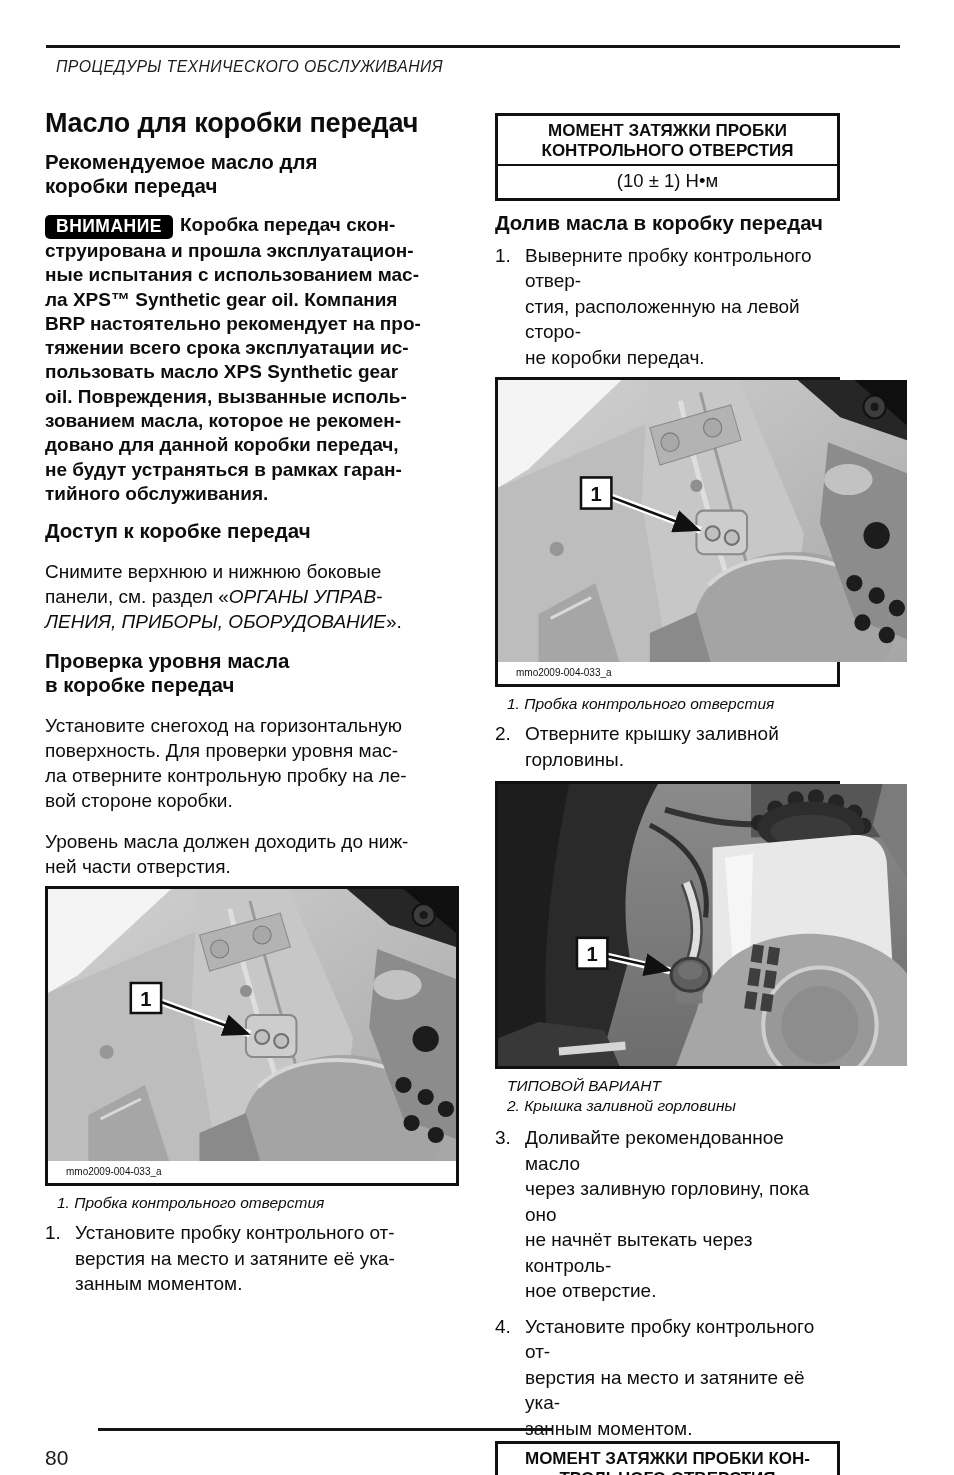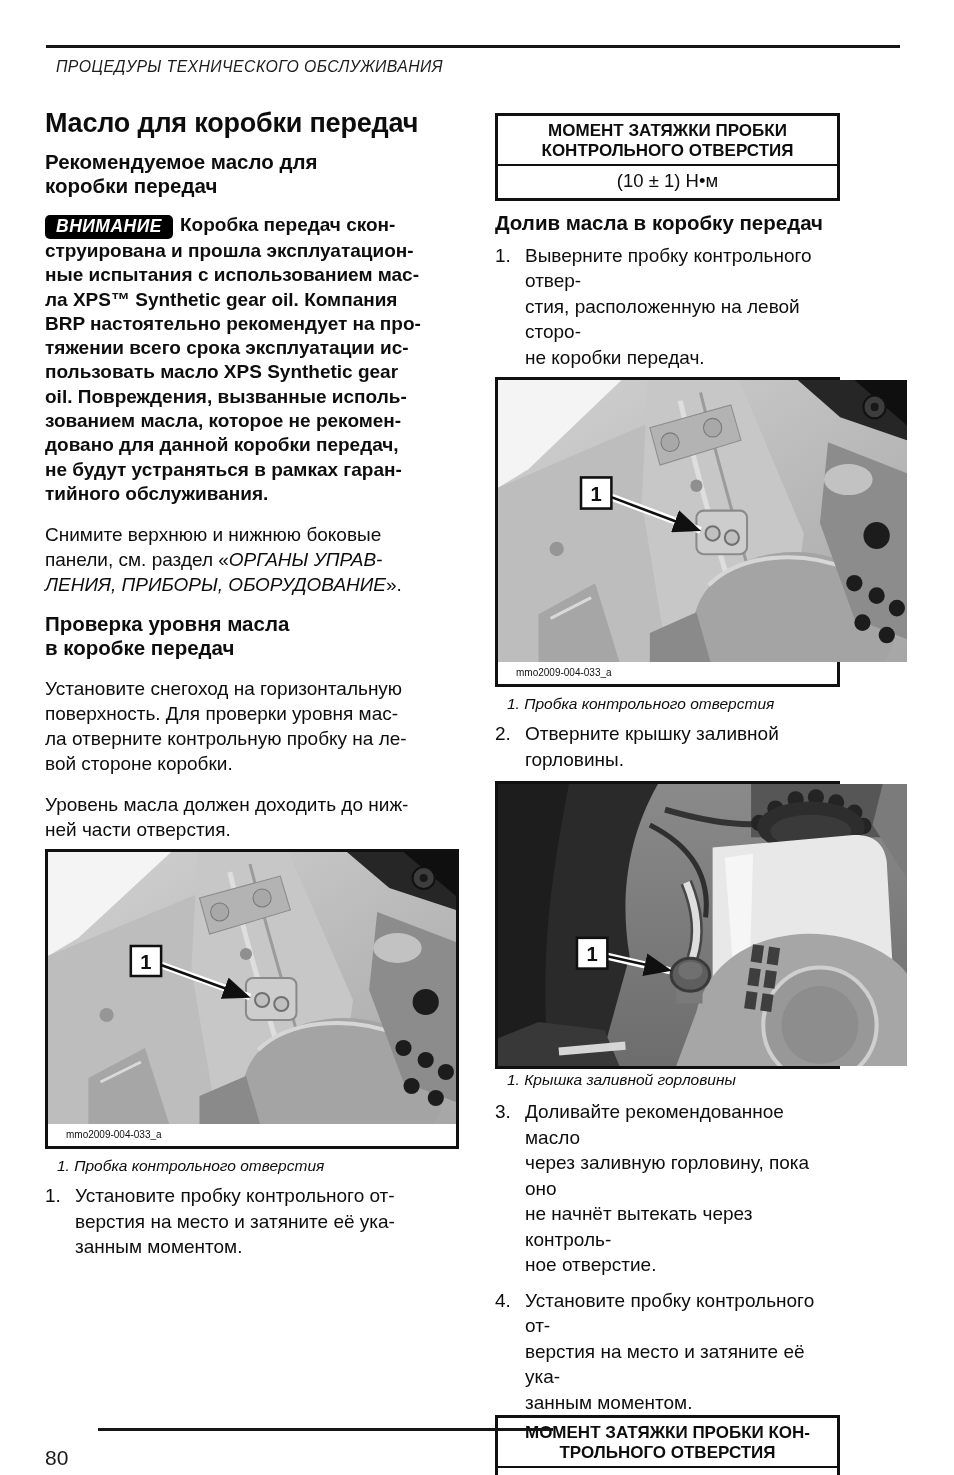--- a/index.html
+++ b/index.html
@@ -26,21 +26,21 @@
     border-bottom:2px solid #101010;font-weight:700;text-align:center;
     font-size:17px;line-height:19.5px;padding:5px 2px 4px;white-space:pre-line;
   }
   .spec-value{text-align:center;font-size:17.5px;line-height:20.5px;padding:4px 2px 5px;white-space:pre-line;}
 
   p.body{font-size:19px;line-height:25px;margin:16px 0 7px;white-space:pre-line;}
   p.attention{
     font-size:19px;line-height:24.3px;font-weight:700;margin:16px 0 0;white-space:pre-line;
   }
   .badge{
-    display:inline-block;background:#000;color:#fff;font-style:italic;font-weight:700;
+    display:inline-block;background:#000;color:#fff;font-weight:700;
     font-size:17.5px;line-height:19px;padding:2px 11px 3px;border-radius:5px;
     letter-spacing:.5px;margin-right:7px;vertical-align:-1px;white-space:nowrap;
   }
   .it{font-style:italic;}
 
   .figure{border:3px solid #101010;background:#fff;margin-top:6px;}
   .photo{display:block;line-height:0;}
   .photo svg{display:block;}
   .figcode{font-size:10px;line-height:15px;padding:3px 18px 4px;color:#111;}
 
@@ -75,20 +75,21 @@
 ла XPS™ Synthetic gear oil. Компания
 BRP настоятельно рекомендует на про-
 тяжении всего срока эксплуатации ис-
 пользовать масло XPS Synthetic gear
 oil. Повреждения, вызванные исполь-
 зованием масла, которое не рекомен-
 довано для данной коробки передач,
 не будут устраняться в рамках гаран-
 тийного обслуживания.</span></p>
 
+  <h3>Доступ к коробке передач</h3>
   <p class="body"><span>Снимите верхнюю и нижнюю боковые
 панели, см. раздел «</span><span class="it">ОРГАНЫ УПРАВ-
 ЛЕНИЯ, ПРИБОРЫ, ОБОРУДОВАНИЕ</span><span>».</span></p>
 
   <h3 style="margin-top:15px;">Проверка уровня масла
 в коробке передач</h3>
   <p class="body">Установите снегоход на горизонтальную
 поверхность. Для проверки уровня мас-
 ла отверните контрольную пробку на ле-
 вой стороне коробки.</p>
@@ -301,21 +302,22 @@
           <line x1="108" y1="168" x2="170" y2="182" stroke="#ffffff" stroke-width="7"></line>
           <line x1="108" y1="168" x2="167" y2="181" stroke="#101010" stroke-width="2.5" marker-end="url(#ahB1)"></line>
         </g>
         <g>
           <rect x="78" y="150" width="30" height="30" fill="#ffffff" stroke="#101010" stroke-width="2.5"></rect>
           <text class="callout-num" x="93" y="173" text-anchor="middle">1</text>
         </g>
       </svg>
     </div>
   </figure>
-  <div class="figcap" style="margin-top:1px;">1. Крышка заливной горловины</div>
+  <div class="figtype">ТИПОВОЙ ВАРИАНТ</div>
+  <div class="figcap" style="margin-top:1px;">2. Крышка заливной горловины</div>
 
   <div class="step" style="margin-top:10px;">
     <span class="num">3.</span>
     <span class="txt">Доливайте рекомендованное масло
 через заливную горловину, пока оно
 не начнёт вытекать через контроль-
 ное отверстие.</span>
   </div>
 
   <div class="step" style="margin-top:10px;">

